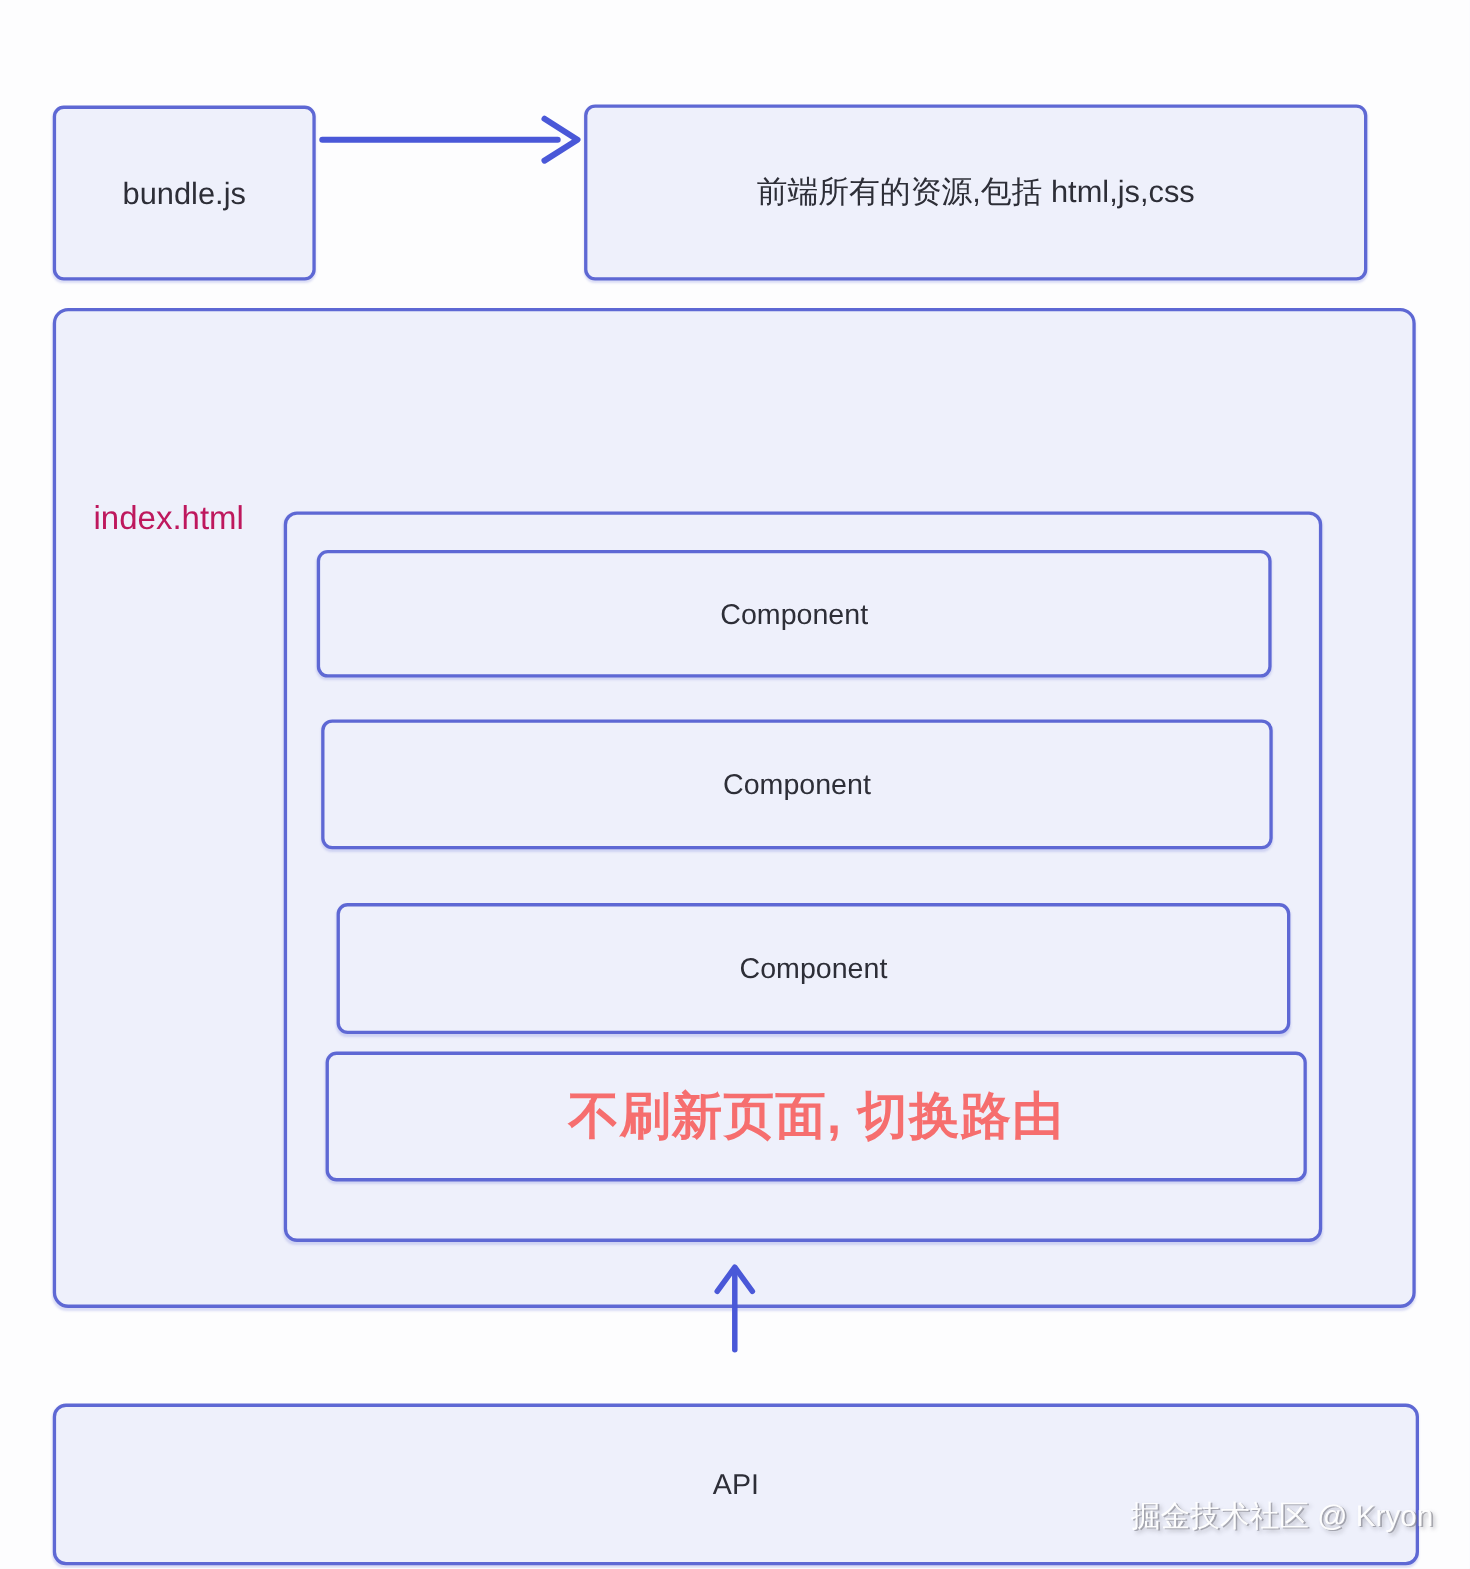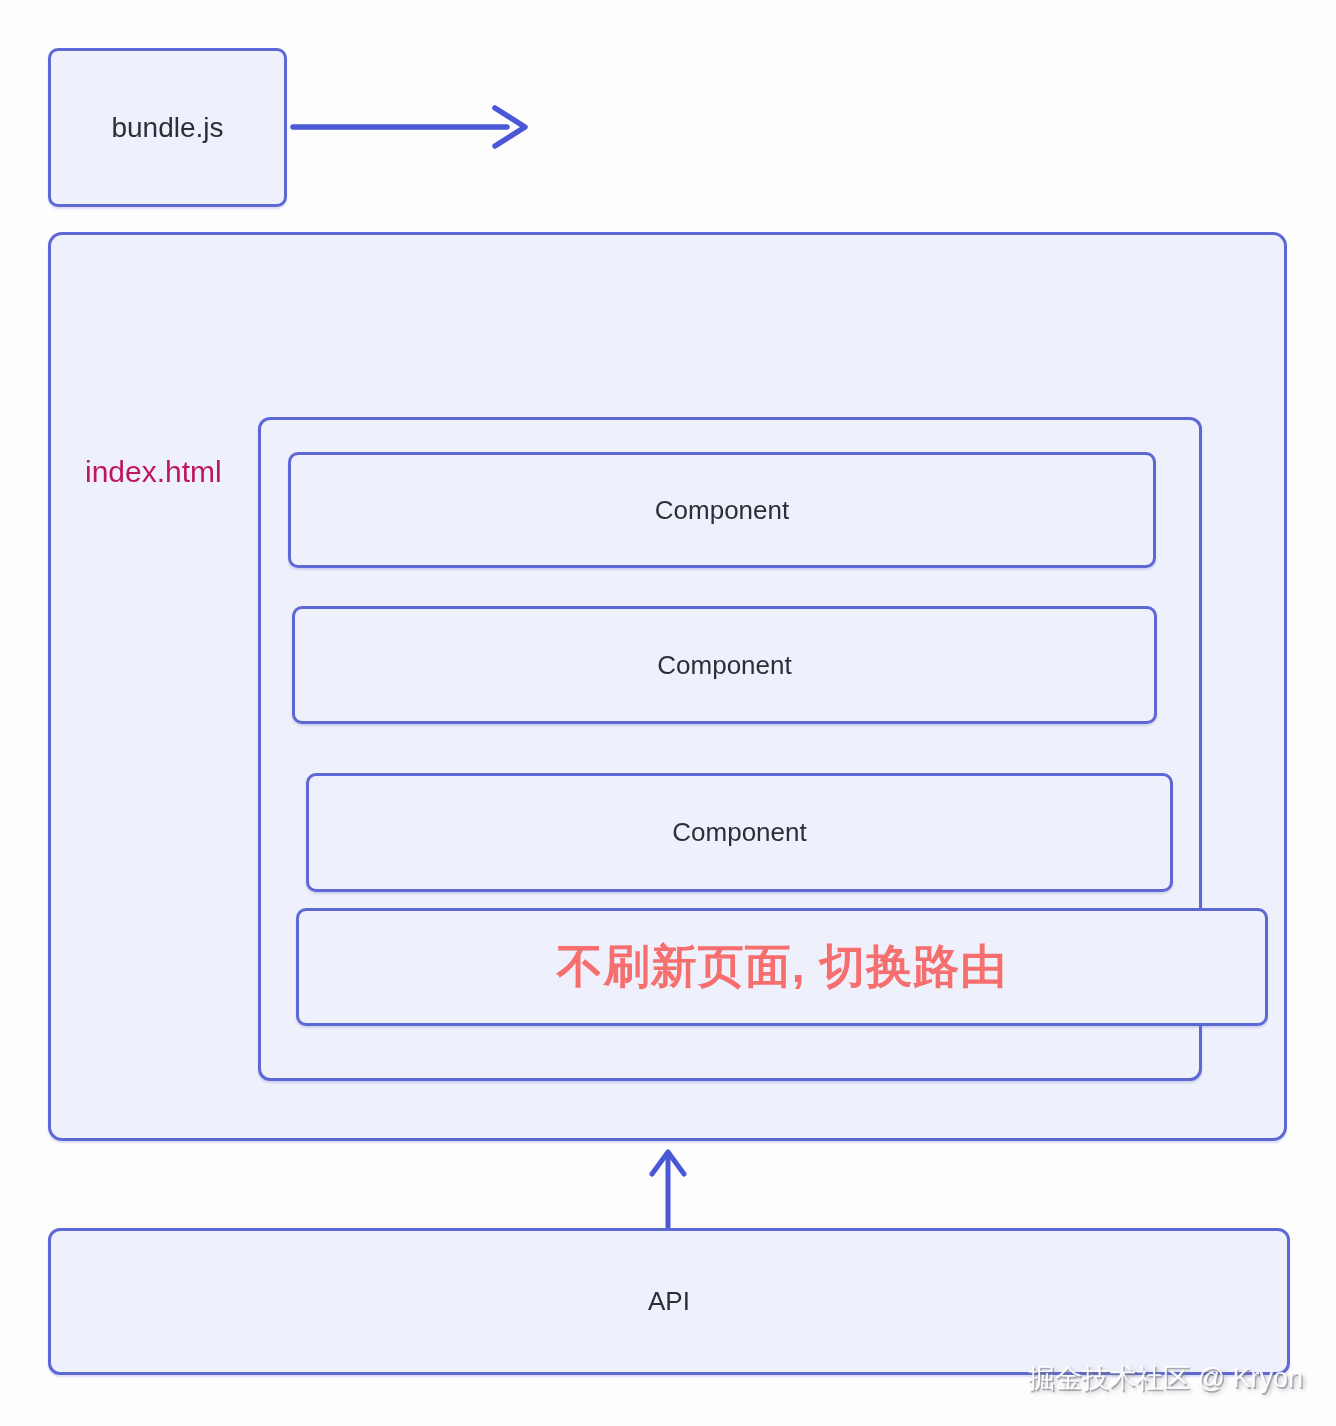--- a/index.html
+++ b/index.html
@@ -16,30 +16,31 @@
     position: absolute;
     box-sizing: border-box;
     background: #eef0fb;
     border: 3px solid #5e68d4;
     border-radius: 10px;
     display: flex;
     align-items: center;
     justify-content: center;
     text-align: center;
     box-shadow: 0 2px 2px rgba(94,104,212,0.22);
+    margin-top: 48px;
   }
   .bundle-box   { left: 48px;  top: 48px;   width: 239px;  height: 159px; font-size: 28px; }
   .resource-box { left: 531px; top: 47px;   width: 712px;  height: 160px; font-size: 28px; }
   .outer-box    { left: 48px;  top: 232px;  width: 1239px; height: 909px; border-radius: 14px; }
   .nav-box      { left: 68px;  top: 247px;  width: 1183px; height: 115px; font-size: 26px; }
   .inner-box    { left: 258px; top: 417px;  width: 944px;  height: 664px; border-radius: 12px; }
   .comp-1       { left: 288px; top: 452px;  width: 868px;  height: 116px; font-size: 26px; }
   .comp-2       { left: 292px; top: 606px;  width: 865px;  height: 118px; font-size: 26px; }
   .comp-3       { left: 306px; top: 773px;  width: 867px;  height: 119px; font-size: 26px; }
-  .highlight-box{ left: 296px; top: 908px;  width: 972px;  height: 118px; }
+  .highlight-box{ left: 296px; top: 908px;  width: 892px;  height: 118px; }
   .api-box      { left: 48px;  top: 1228px; width: 1242px; height: 147px; font-size: 26px; border-radius: 12px; }
 
   .highlight-text {
     color: #f66e6e;
     font-size: 46px;
     font-weight: bold;
     letter-spacing: 1px;
   }
   .index-label {
     position: absolute;
@@ -67,20 +68,21 @@
 
 <div class="canvas">
 
   <div class="box bundle-box">bundle.js</div>
 
   <svg class="arrow-svg arrow-right-svg" width="240" height="48">
     <line x1="2" y1="24" x2="216" y2="24" stroke="#4a58d8" stroke-width="5.5" stroke-linecap="round"></line>
     <polyline points="204,5 234,24 204,43" fill="none" stroke="#4a58d8" stroke-width="5.5" stroke-linecap="round" stroke-linejoin="round"></polyline>
   </svg>
 
+  <div class="box resource-box">前端所有的资源,包括 html,js,css</div>
 
   <div class="box outer-box"></div>
 
 
   <span class="index-label">index.html</span>
 
   <div class="box inner-box"></div>
 
   <div class="box comp-1">Component</div>
   <div class="box comp-2">Component</div>

